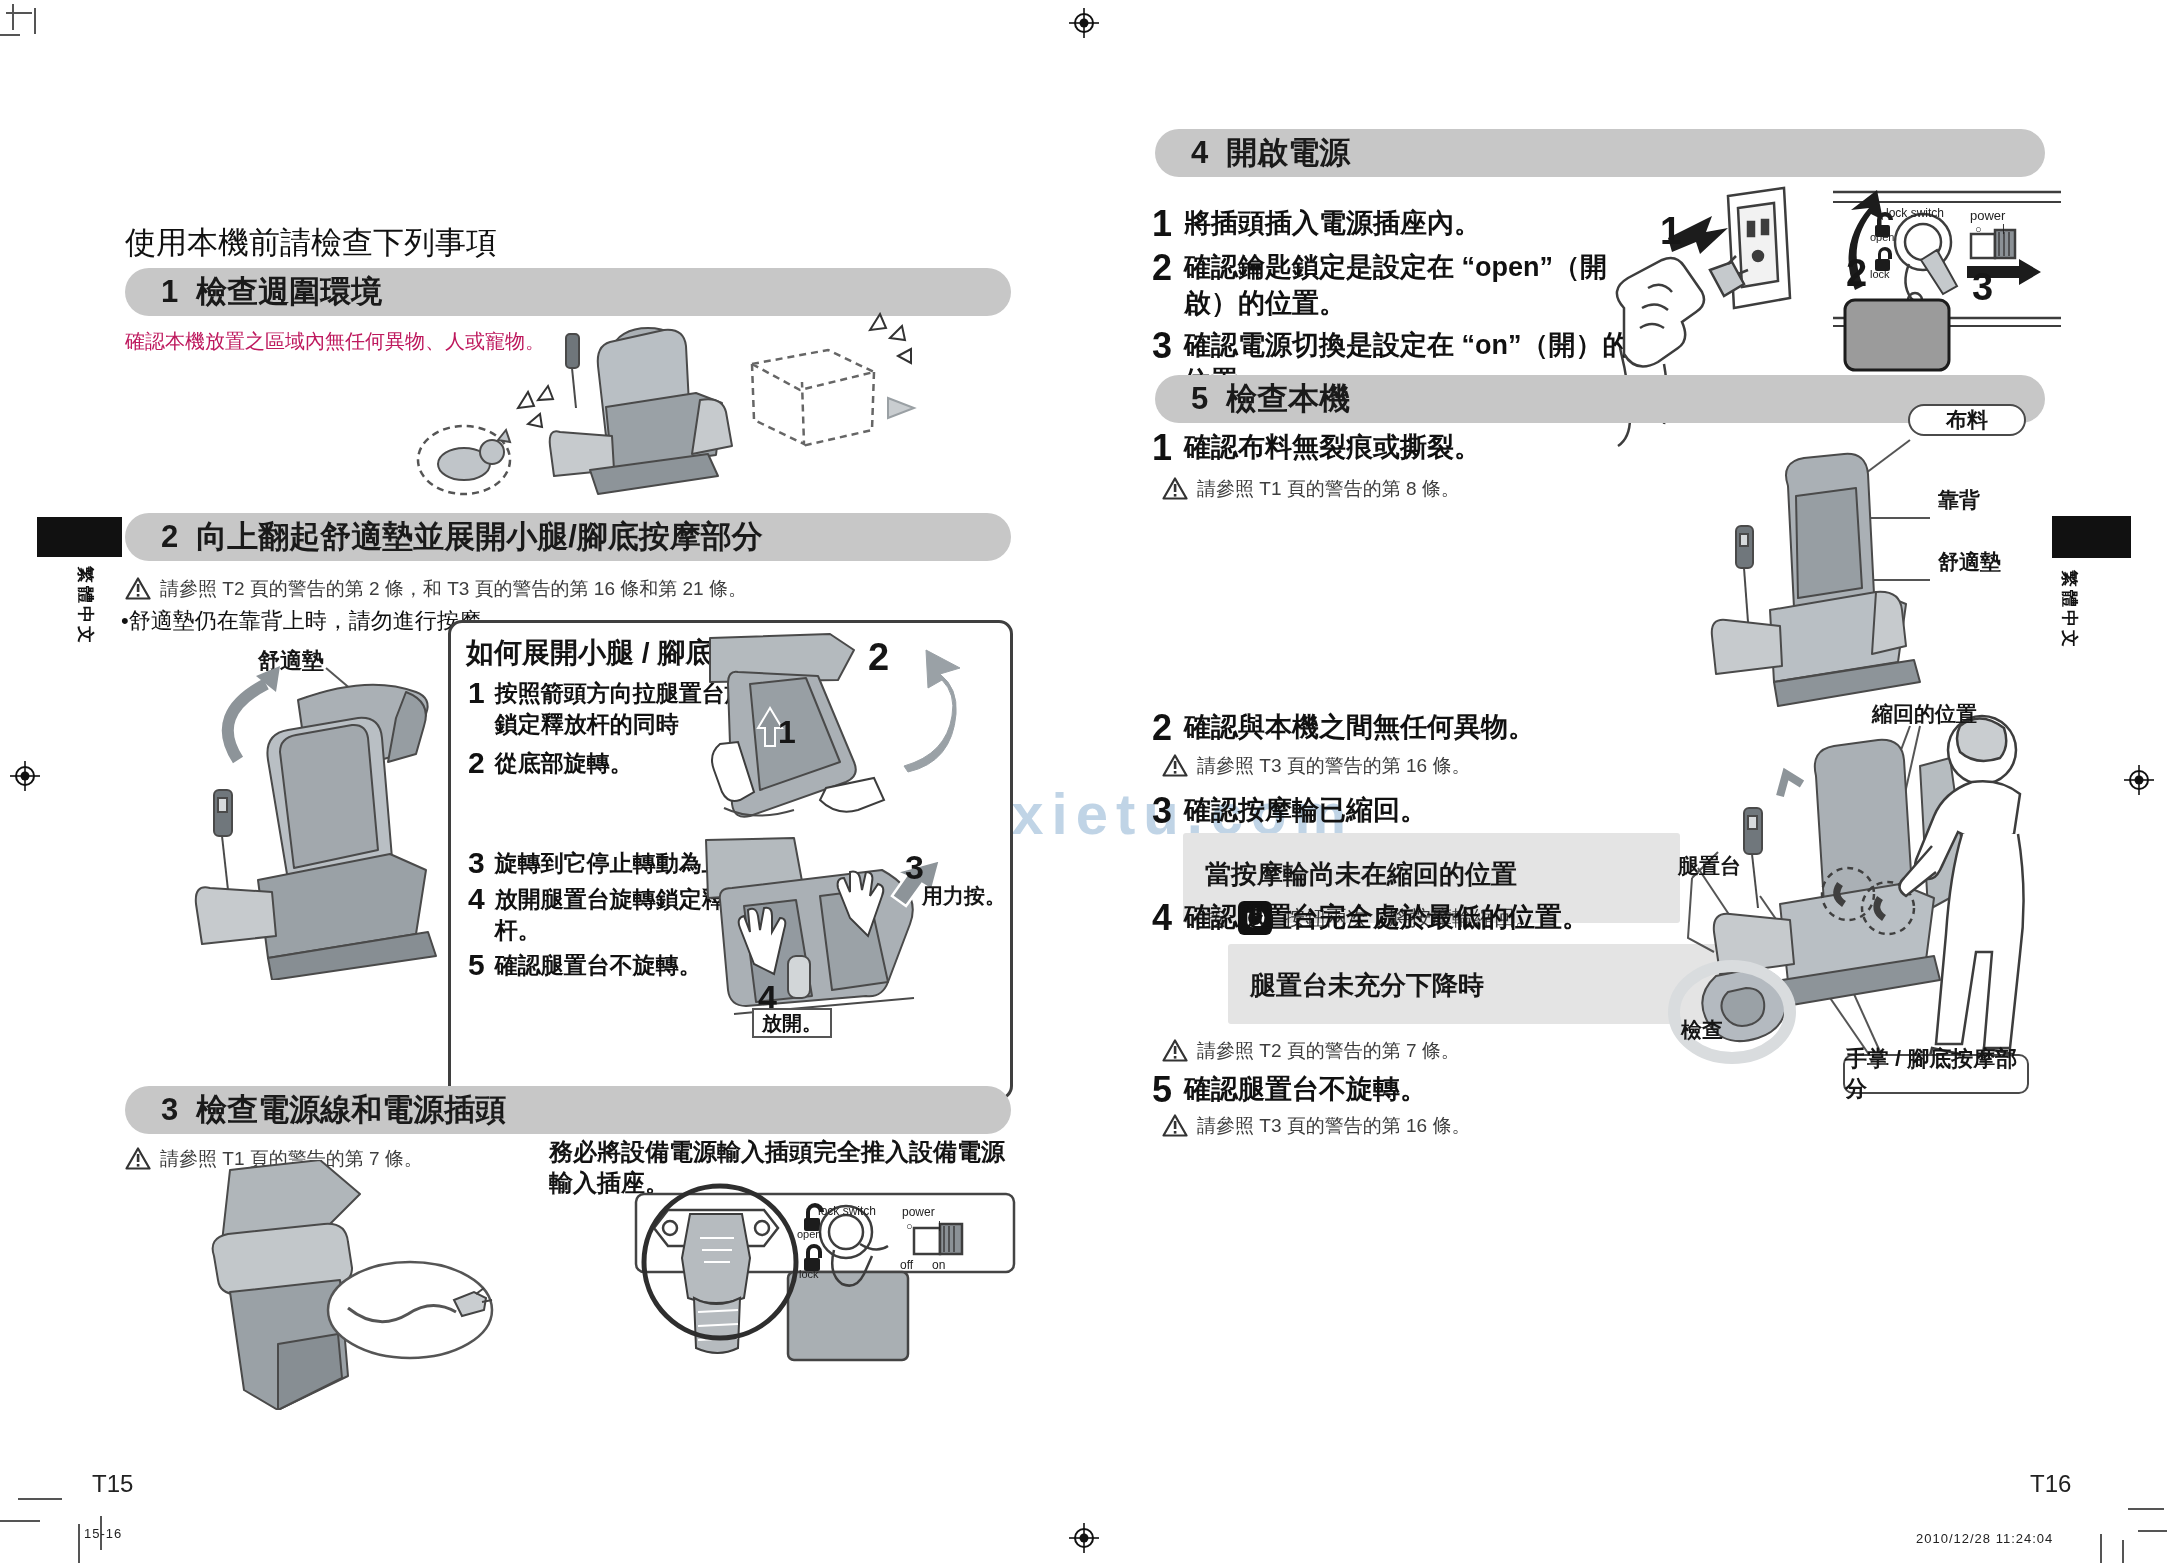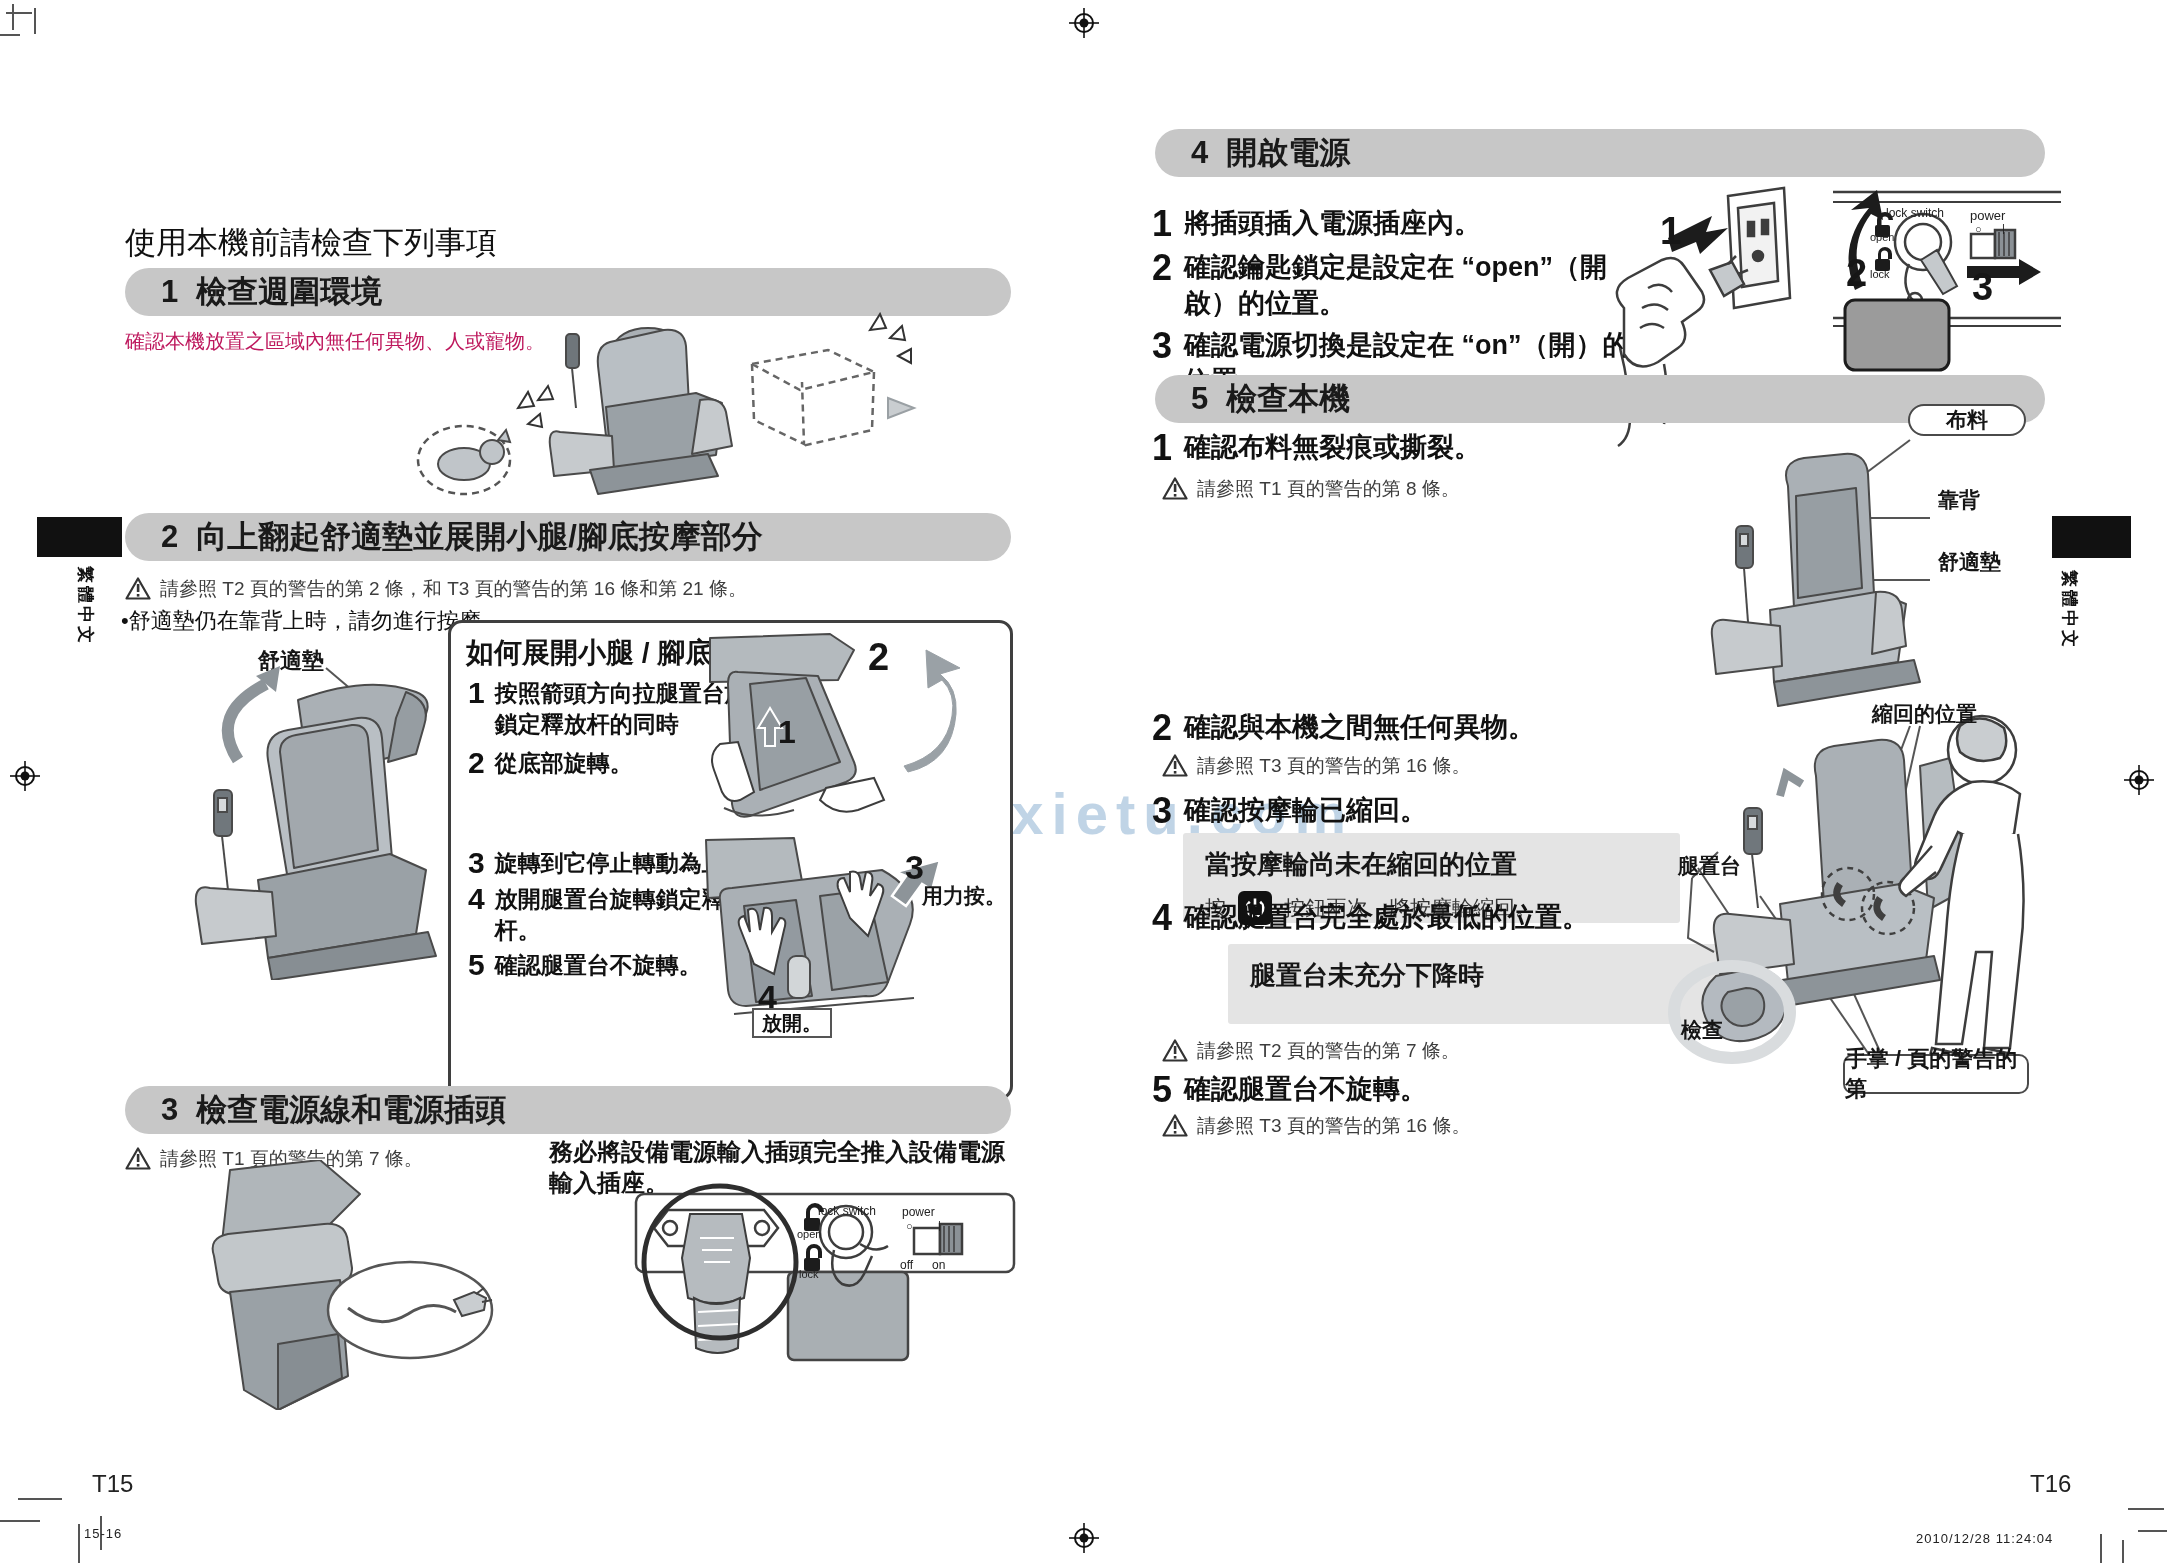--- a/index.html
+++ b/index.html
@@ -20,21 +20,21 @@
   .step .n{font-weight:bold;font-size:36px;line-height:1.0;}
   .step .t{font-weight:bold;font-size:27px;line-height:1.32;}
   .bstep{position:absolute;display:flex;gap:10px;}
   .bstep .n{font-weight:bold;font-size:30px;line-height:1.0;}
   .bstep .t{font-weight:600;font-size:23px;line-height:1.35;width:278px;}
   
   .warn{position:absolute;display:flex;align-items:flex-start;gap:9px;
         font-size:19px;color:#3d3d3d;}
   .warn svg{margin-top:1px;flex:none;}
   
-  .graybox{position:absolute;background:#e4e4e4;border-radius:3px;box-sizing:border-box;padding:14px 0 0 22px;}
+  .graybox{position:absolute;background:#e4e4e4;border-radius:3px;box-sizing:border-box;padding:24px 0 0 22px;}
   .graybox .gtitle{font-size:26px;font-weight:bold;color:#161616;}
   .graybox .grow{display:flex;align-items:center;gap:12px;margin-top:9px;font-size:21px;color:#333;}
   .pwrbtn{display:inline-flex;width:34px;height:34px;background:#111;border-radius:6px;
           align-items:center;justify-content:center;flex:none;}
   
   .plainlabel{position:absolute;font-weight:bold;color:#161616;}
   .pillbox{position:absolute;border:2px solid #4a4a4a;border-radius:16px;background:#fff;
            display:flex;align-items:center;justify-content:center;font-weight:bold;color:#161616;box-sizing:border-box;}
   .tinylabel{position:absolute;color:#222;}
   .fignum{position:absolute;font-weight:bold;color:#161616;}
@@ -542,18 +542,18 @@
       <path d="M352,86 q-28,10 -38,34 l-18,44 q-4,14 8,18 q10,4 16,-8 l18,-38 q30,16 56,2 l6,-40 q-20,-16 -48,-12 z"></path>
       <path d="M312,150 l-28,32 q-10,10 2,18 l30,-24"></path>
       <path d="M398,138 q10,60 2,120 l-10,94 -26,0 8,-96 -16,0 -14,92 -26,0 10,-110 q4,-60 16,-100"></path>
       <path d="M364,352 l-2,16 30,0 0,-10 z"></path>
         <path d="M312,352 l-4,16 30,0 2,-10 z"></path>
     </g>
   </svg>
   <div class="plainlabel" style="left:1872px;top:700px;font-size:21px">縮回的位置</div>
   <div class="plainlabel" style="left:1678px;top:852px;font-size:21px">腿置台</div>
   <div class="plainlabel" style="left:1681px;top:1016px;font-size:21px">檢查</div>
-  <div class="pillbox" style="left:1843px;top:1054px;width:186px;height:40px;font-size:22px;border-radius:10px">手掌 / 頁的警告的第</div>
+  <div class="pillbox" style="left:1843px;top:1054px;width:186px;height:40px;font-size:22px;border-radius:10px">手掌 / 腳底按摩部分</div>
 
   <div class="pagenum" style="left:2030px;top:1470px">T16</div>
   <div class="smallfoot" style="left:1916px;top:1531px">2010/12/28   11:24:04</div>
 
 </div>
 
 </body></html>

